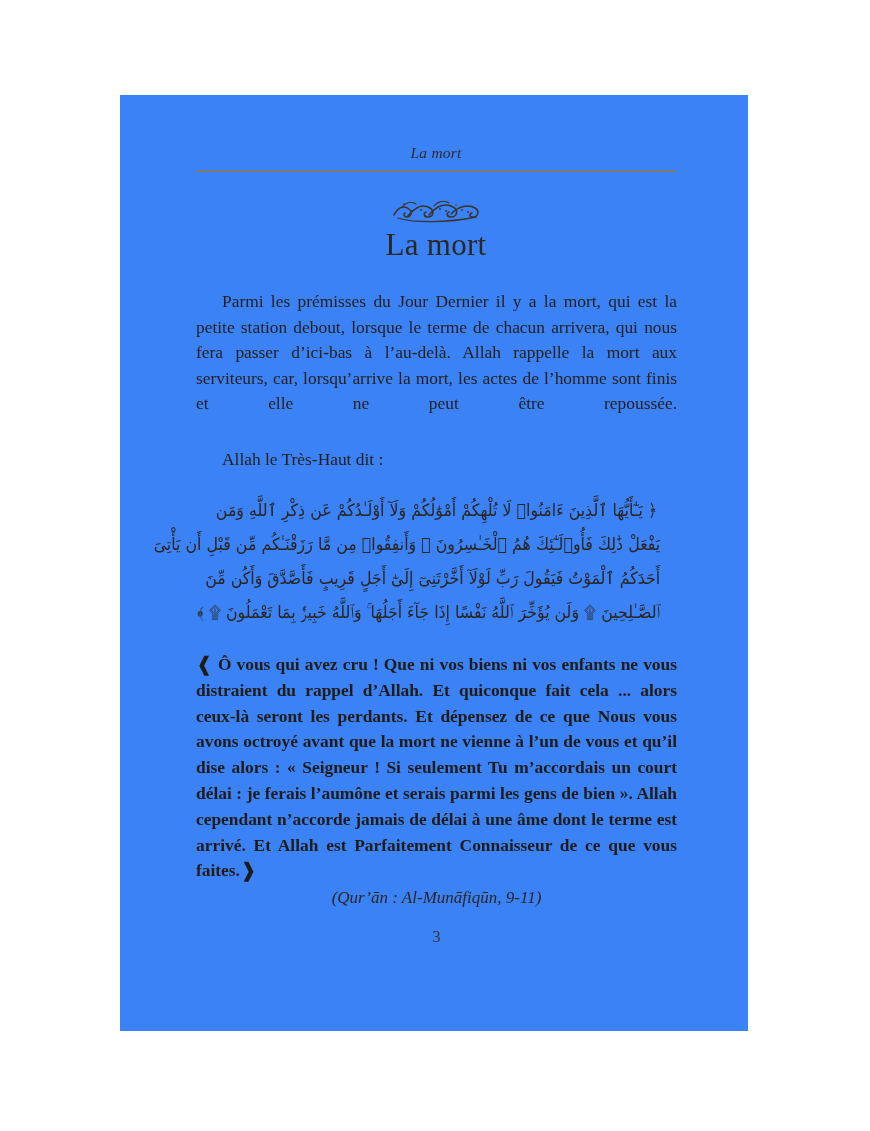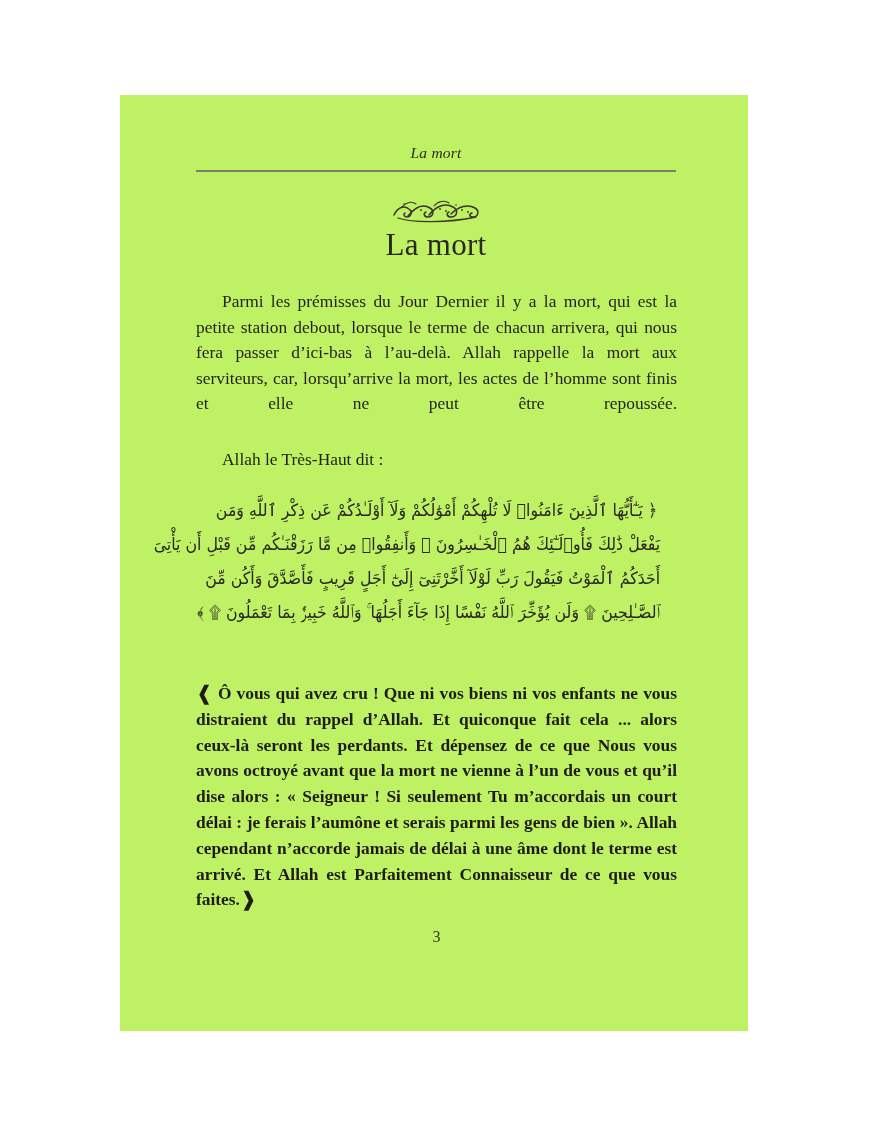--- a/index.html
+++ b/index.html
@@ -15,21 +15,21 @@
     overflow: hidden;
   }
 
   
   #page-sheet {
     position: absolute;
     left: 120px;
     top: 95px;
     width: 628px;
     height: 936px;
-    background: #bef264;
+    background: #3b82f6;
     box-sizing: border-box;
   }
 
   
   #running-head {
     position: absolute;
     left: 76px;
     top: 49px;
     width: 480px;
     text-align: center;
@@ -112,21 +112,21 @@
   }
   #arabic-block .aline {
     display: block;
     white-space: nowrap;
     transform: scaleX(0.93);
     transform-origin: center;
   }
 
   
   #translation {
-    top: 586px;
+    top: 557px;
     font-size: 17.4px;
     line-height: 25.8px;
     font-weight: bold;
     text-align: justify;
     color: #1f1b17;
   }
   #translation::after {
     content: "";
     display: inline-block;
     width: 100%;
@@ -197,16 +197,17 @@
     <span class="aline">﴿ يَـٰٓأَيُّهَا ٱلَّذِينَ ءَامَنُوا۟ لَا تُلْهِكُمْ أَمْوَٰلُكُمْ وَلَآ أَوْلَـٰدُكُمْ عَن ذِكْرِ ٱللَّهِ وَمَن</span>
     <span class="aline">يَفْعَلْ ذَٰلِكَ فَأُو۟لَـٰٓئِكَ هُمُ ٱلْخَـٰسِرُونَ ۩ وَأَنفِقُوا۟ مِن مَّا رَزَقْنَـٰكُم مِّن قَبْلِ أَن يَأْتِىَ</span>
     <span class="aline">أَحَدَكُمُ ٱلْمَوْتُ فَيَقُولَ رَبِّ لَوْلَآ أَخَّرْتَنِىٓ إِلَىٰٓ أَجَلٍ قَرِيبٍ فَأَصَّدَّقَ وَأَكُن مِّنَ</span>
     <span class="aline">ٱلصَّـٰلِحِينَ ۩ وَلَن يُؤَخِّرَ ٱللَّهُ نَفْسًا إِذَا جَآءَ أَجَلُهَا ۚ وَٱللَّهُ خَبِيرٌۢ بِمَا تَعْمَلُونَ ۩ ﴾</span>
   </div>
 
   <div class="col" id="translation">
     <span class="orn">❰</span><span> Ô vous qui avez cru ! Que ni vos biens ni vos enfants ne vous distraient du rappel d’Allah. Et quiconque fait cela ... alors ceux-là seront les perdants. Et dépensez de ce que Nous vous avons octroyé avant que la mort ne vienne à l’un de vous et qu’il dise alors : « Seigneur ! Si seulement Tu m’accordais un court délai : je ferais l’aumône et serais parmi les gens de bien ». Allah cependant n’accorde jamais de délai à une âme dont le terme est arrivé. Et Allah est Parfaitement Connaisseur de ce que vous faites.</span><span class="orn">❱</span>
   </div>
 
+  <div class="col" id="citation">(Qur’ān : Al-Munāfiqūn, 9-11)</div>
 
   <div class="col" id="folio">3</div>
 
 </div>
 
 </body></html>

